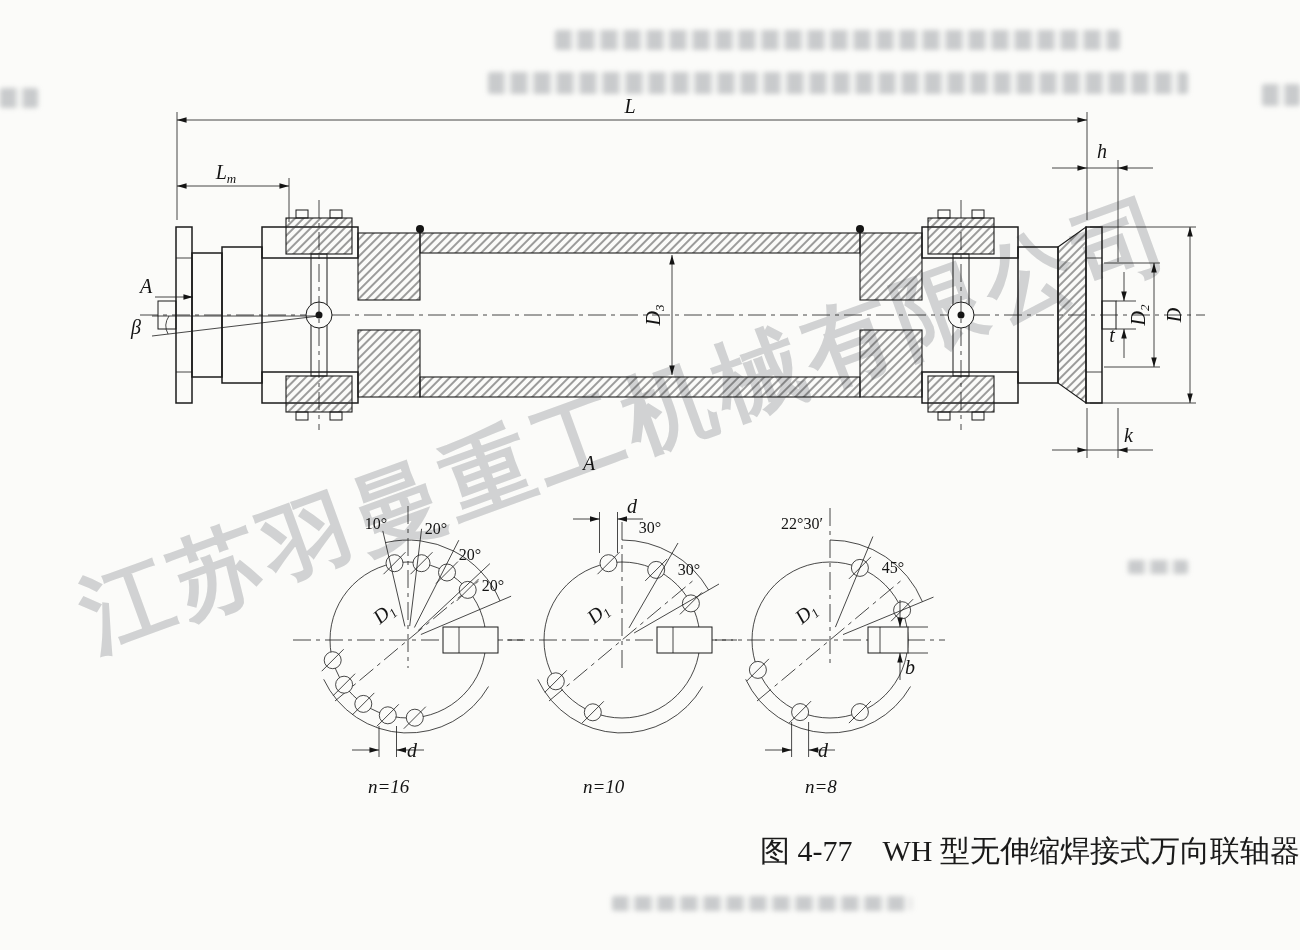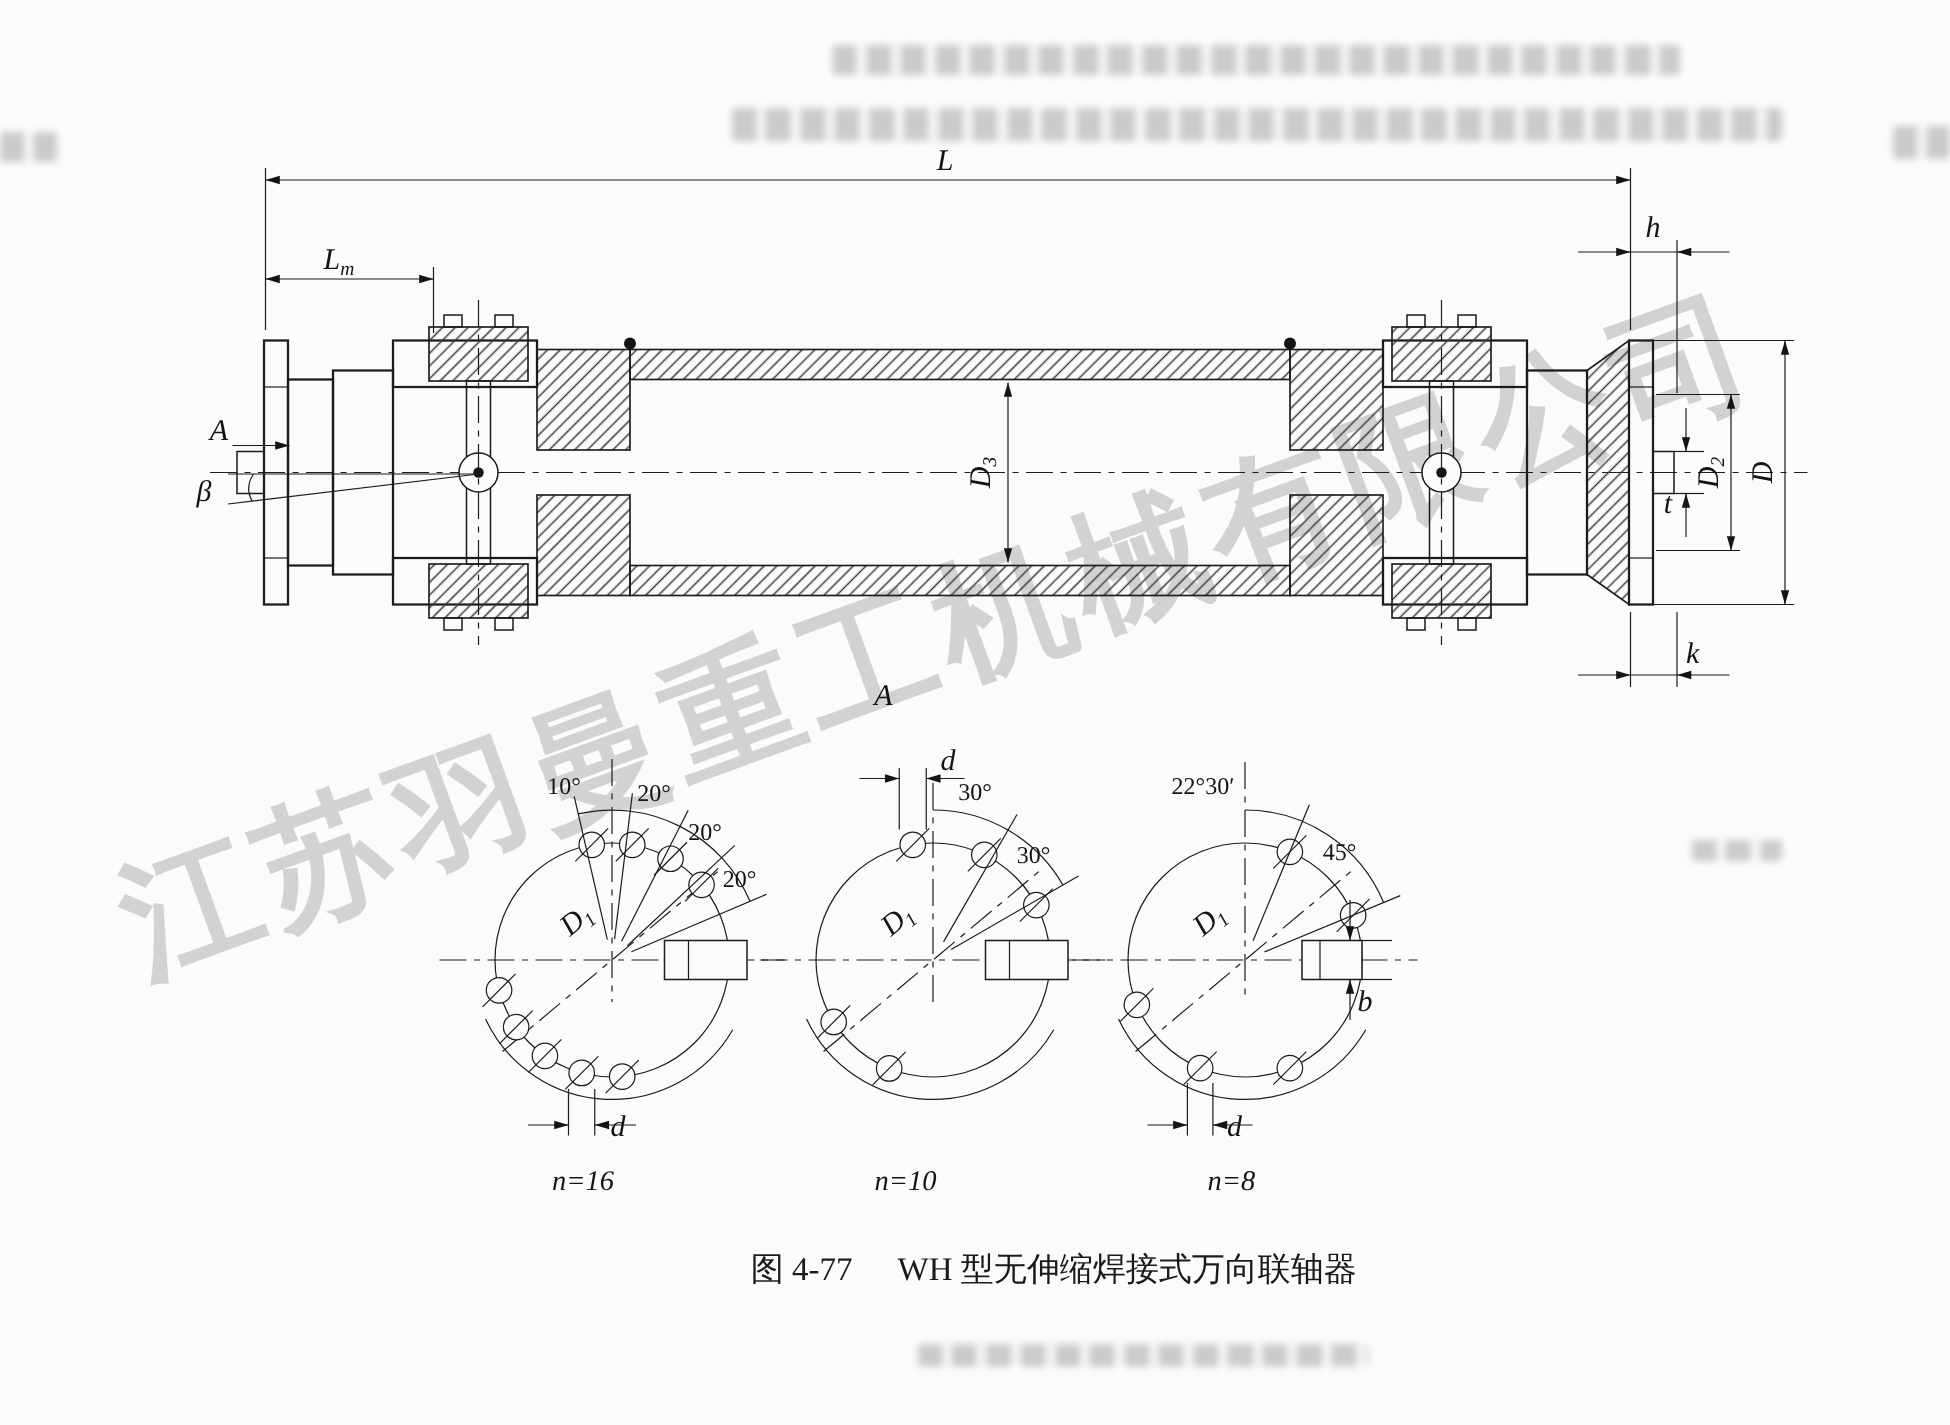--- a/index.html
+++ b/index.html
@@ -41,22 +41,22 @@
   .whitefill{fill:#fbfbf9;}
   text{fill:#141414;}
   .dlabel{font:italic 20px "Liberation Serif", serif;}
   .alabel{font:16px "Liberation Serif", serif;}
   .nlabel{font:italic 19px "Liberation Serif", serif;}
   .sub{font-size:13px;}
   .caption{
     position:absolute;
     top:831px;left:0;right:0;
     padding-left:105px;
-    text-align:center;
-    font-size:22px;
+    text-align:right;
+    font-size:30px;
     color:#1a1a1a;
     font-family:"Liberation Serif", serif;
   }
   .caption .figno{margin-right:30px;}
 </style>
 </head>
 <body>
 
 <div class="page">
 

